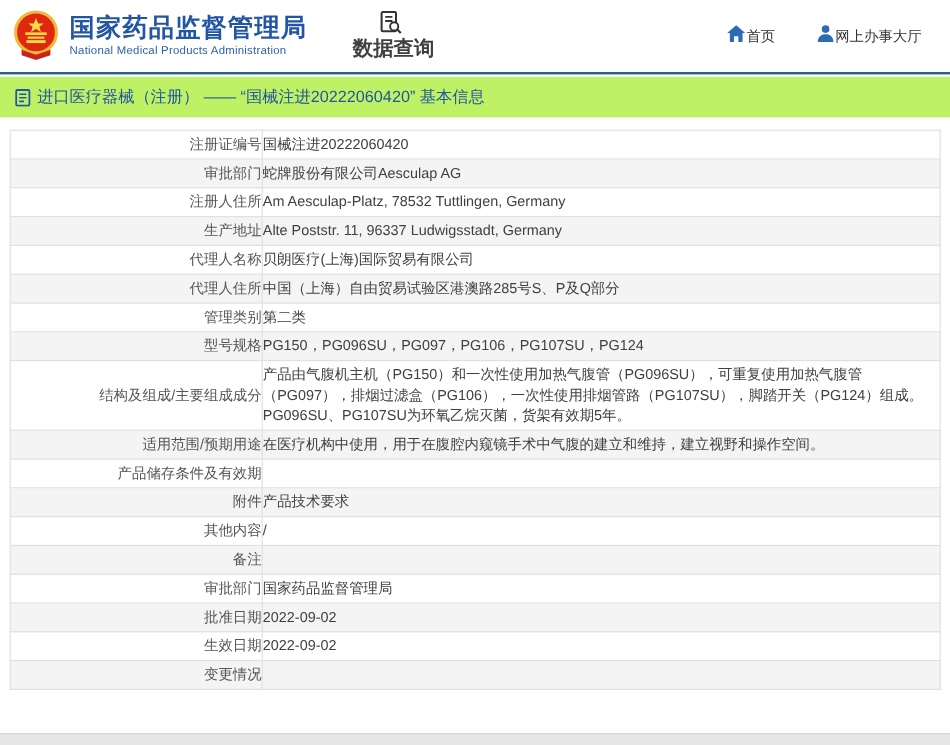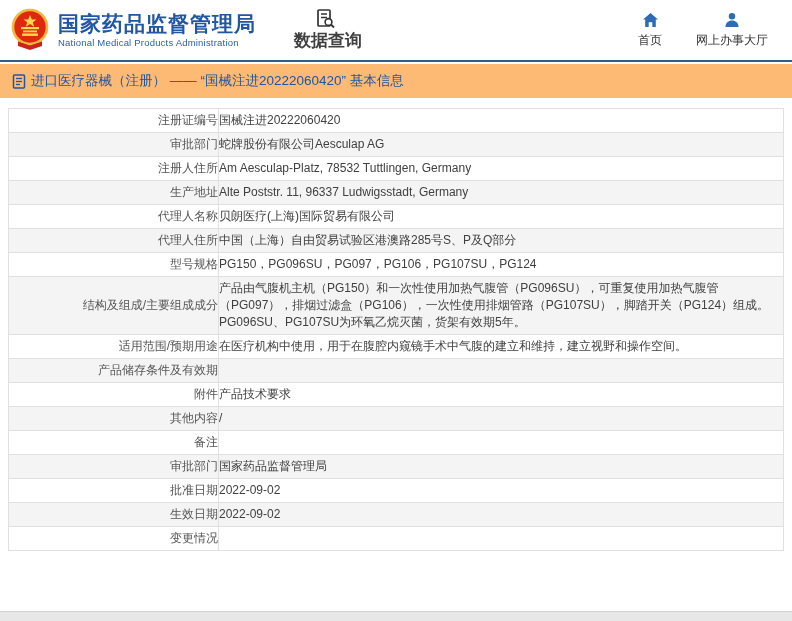--- a/index.html
+++ b/index.html
@@ -30,30 +30,30 @@
     font-size: 9.5px; color: #2a62ad; margin-top: 1px; letter-spacing: 0.2px;
   }
   .section-title {
     display: flex; align-items: center; margin-left: 38px;
     font-size: 17px; font-weight: bold; color: #404040; cursor: pointer; flex-direction: column;
   }
   .section-title svg { margin-right: 5px; }
 
   .header-nav { margin-left: auto; display: flex; gap: 34px; padding-right: 14px; }
   .nav-item {
-    display: flex; flex-direction: column; align-items: center;
+    display: flex; flex-direction: row; align-items: center;
     text-decoration: none; color: #333; font-size: 12px; cursor: pointer;
   }
   .nav-item svg { margin-bottom: 4px; }
 
   
   .breadcrumb-bar {
     margin-top: 2px;
     height: 34px;
-    background: #fdba74;
+    background: #bef264;
     display: flex; align-items: center;
     padding: 0 12px;
     font-size: 13.5px;
     color: #2056a3;
   }
   .breadcrumb-bar svg { margin-right: 5px; flex: 0 0 auto; }
 
   
   .content { padding: 10px 8px 0 8px; background: #fff; }
   table.info-table {
@@ -166,20 +166,24 @@
         </tr>
         <tr>
           <td class="label-cell">代理人名称</td>
           <td class="value-cell">贝朗医疗(上海)国际贸易有限公司</td>
         </tr>
         <tr>
           <td class="label-cell">代理人住所</td>
           <td class="value-cell">中国（上海）自由贸易试验区港澳路285号S、P及Q部分</td>
         </tr>
         <tr>
+          <td class="label-cell">管理类别</td>
+          <td class="value-cell">第二类</td>
+        </tr>
+        <tr>
           <td class="label-cell">型号规格</td>
           <td class="value-cell">PG150，PG096SU，PG097，PG106，PG107SU，PG124</td>
         </tr>
         <tr>
           <td class="label-cell">结构及组成/主要组成成分</td>
           <td class="value-cell">产品由气腹机主机（PG150）和一次性使用加热气腹管（PG096SU），可重复使用加热气腹管（PG097），排烟过滤盒（PG106），一次性使用排烟管路（PG107SU），脚踏开关（PG124）组成。PG096SU、PG107SU为环氧乙烷灭菌，货架有效期5年。</td>
         </tr>
         <tr>
           <td class="label-cell">适用范围/预期用途</td>
           <td class="value-cell">在医疗机构中使用，用于在腹腔内窥镜手术中气腹的建立和维持，建立视野和操作空间。</td>

